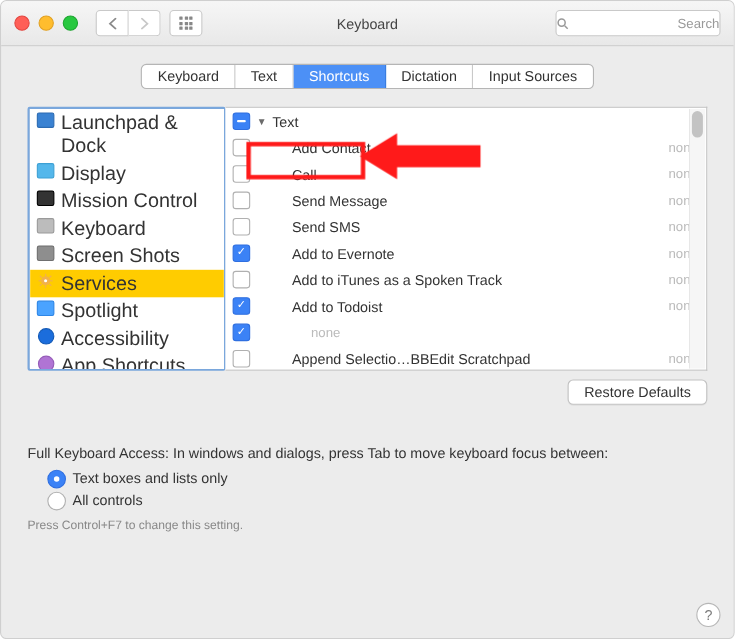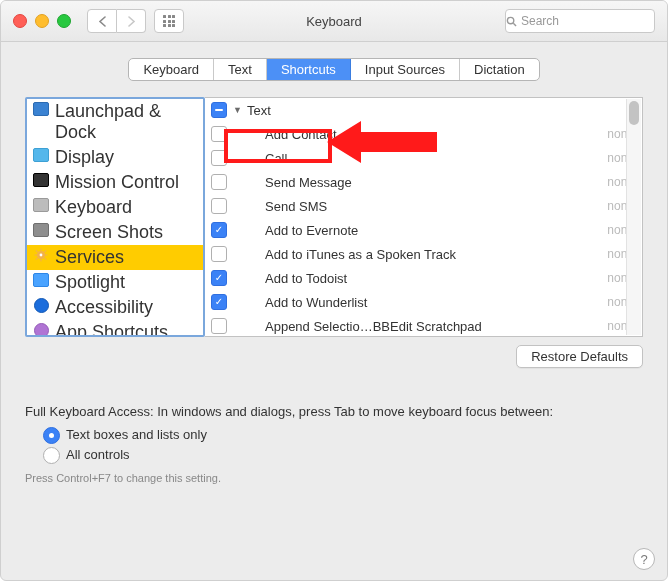--- a/index.html
+++ b/index.html
@@ -12,21 +12,21 @@
   .tl-min{background:#ffbd2e;border:1px solid #e1a123}
   .tl-max{background:#28c840;border:1px solid #1fa531}
   .navbtns{display:flex;margin-left:16px}
   .navbtn{width:28px;height:22px;background:#fff;border:1px solid #c9c9c9;display:flex;align-items:center;justify-content:center;color:#888;font-size:13px}
   .navbtn:first-child{border-radius:4px 0 0 4px}
   .navbtn:last-child{border-left:none;border-radius:0 4px 4px 0}
   .gridbtn{width:28px;height:22px;margin-left:8px;background:#fff;border:1px solid #c9c9c9;border-radius:4px;display:flex;align-items:center;justify-content:center}
   .grid-icon{display:grid;grid-template-columns:repeat(3,3px);grid-template-rows:repeat(3,3px);gap:1.5px}
   .grid-icon i{background:#888;border-radius:0.5px}
   .title{position:absolute;left:0;right:0;text-align:center;font-size:13px;color:#444;pointer-events:none}
-  .search{margin-left:auto;margin-right:12px;width:148px;height:22px;border:1px solid #c9c9c9;border-radius:4px;background:#fff;display:flex;align-items:center;justify-content:flex-start;color:#999;font-size:12px;gap:4px}
+  .search{margin-left:auto;margin-right:12px;width:148px;height:22px;border:1px solid #c9c9c9;border-radius:4px;background:#fff;display:flex;align-items:center;justify-content:space-between;color:#999;font-size:12px;gap:4px}
   .search svg{width:11px;height:11px;fill:none;stroke:#999;stroke-width:1.5}
   
   .tabbar{display:flex;justify-content:center;padding:16px 0 8px}
   .seg{display:flex;border:1px solid #b5b5b5;border-radius:5px;overflow:hidden;background:#fff}
   .seg div{padding:3px 14px;font-size:13px;border-right:1px solid #c9c9c9;cursor:default}
   .seg div:last-child{border-right:none}
   .seg .active{background:#4c90f6;color:#fff;border-right-color:#3a7de0}
   
   .content{padding:8px 24px}
   .instruction{font-size:13px;color:#333;margin:2px 2px 4px}
@@ -122,22 +122,22 @@
         </svg>
       <span>Search</span>
     </div>
   </div>
 
   <div class="tabbar">
     <div class="seg" id="seg">
         <div>Keyboard</div>
         <div>Text</div>
         <div class="active">Shortcuts</div>
+        <div>Dictation</div>
         <div>Input Sources</div>
-        <div>Dictation</div>
       </div>
   </div>
 
   <div class="content">
 
     <div class="panes">
       <div class="leftpane" id="leftpane">
           <div class="row">
             <span class="cat-icon">
               <span class="ic-box c1"></span>
@@ -252,21 +252,20 @@
             </div>
             <div class="rrow">
               <span class="chk on"></span>
               <span class="indent"></span>
               <span class="rlabel">Add to Todoist</span>
               <span class="shortcut">none</span>
             </div>
             <div class="rrow">
               <span class="chk on"></span>
               <span class="indent"></span>
-              <span class="rlabel">Add to Wunderlist</span>
               <span class="shortcut">none</span>
             </div>
             <div class="rrow">
               <span class="chk"></span>
               <span class="indent"></span>
               <span class="rlabel">Append Selectio…BBEdit Scratchpad</span>
               <span class="shortcut">none</span>
             </div>
           </div>
         <div class="scrollbar">

